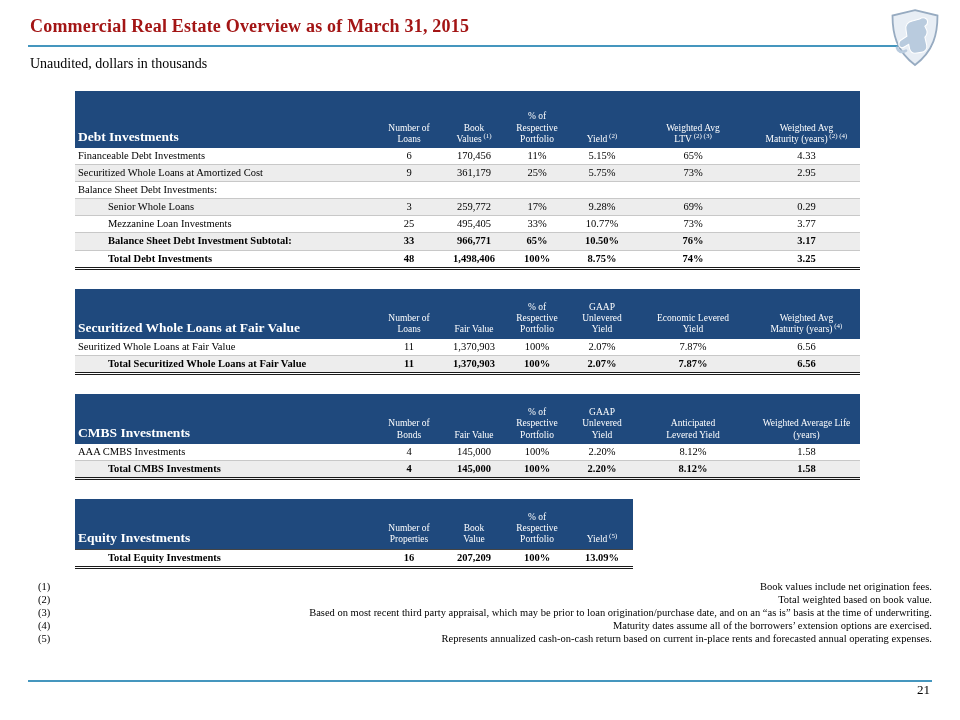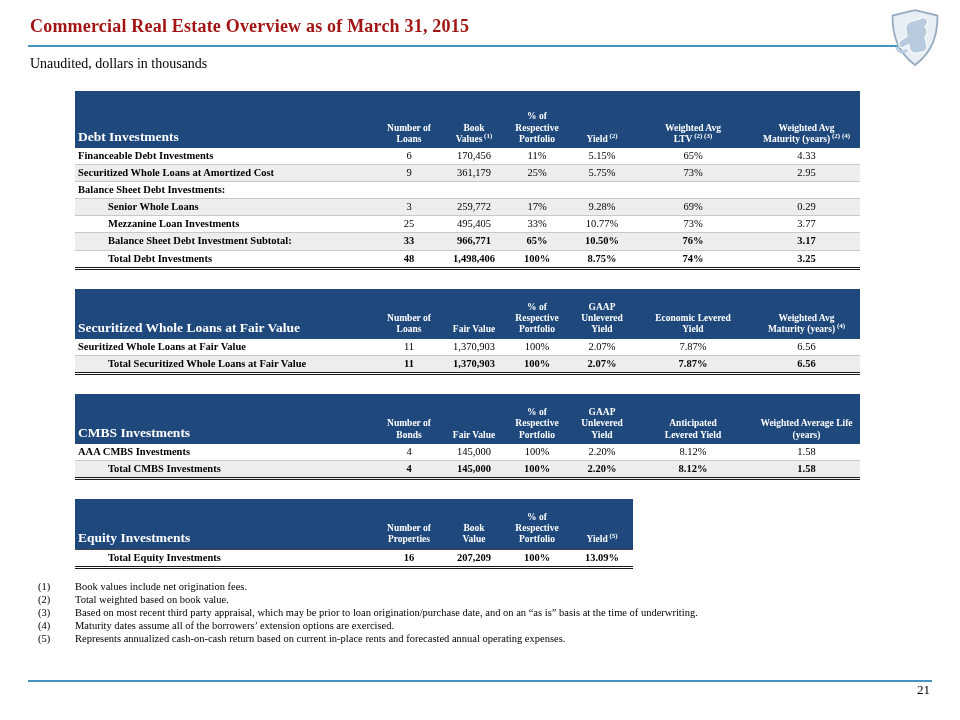--- a/index.html
+++ b/index.html
@@ -15,39 +15,39 @@
     font-family:"Liberation Serif","DejaVu Serif",serif;
     color:#000;
   }
   .slide{position:relative;width:960px;height:720px;padding:16px 28px 0;overflow:hidden;}
   .title{font-size:18px;font-weight:bold;color:var(--title-color);padding-left:2px;letter-spacing:.2px;}
   .accent-line{height:2px;background:var(--accent-line);margin-top:8px;}
   .subtitle{font-size:14px;margin:9px 0 0 2px;}
   .logo{position:absolute;top:8px;right:18px;width:54px;height:60px;}
   .tables{margin-left:47px;}
   table.fintable{border-collapse:collapse;table-layout:fixed;margin-top:19px;border-bottom:3px double #1a1a1a;}
-  .fintable th{background:var(--header-bg);color:#fff;vertical-align:bottom;font-weight:bold;}
+  .fintable th{background:var(--header-bg);color:#fff;vertical-align:bottom;font-weight:normal;}
   .fintable th.tbl-title{font-size:13.5px;font-weight:bold;text-align:left;padding:3px 2px 3px 3px;}
   .fintable th.colhead{font-size:9.5px;text-align:center;white-space:pre-line;line-height:1.18;padding:4px 1px 3px;}
   .fintable sup{font-size:7px;line-height:0;}
   table[data-table-index="0"] thead tr{height:57px;}
   table[data-table-index="1"] thead tr,
   table[data-table-index="2"] thead tr,
   table[data-table-index="3"] thead tr{height:50px;}
   .fintable td{font-size:10.5px;line-height:1.2;padding:2px 2px 1.5px;border-bottom:1px solid #c8c8c8;}
-  .fintable td.row-label{font-weight:bold;text-align:left;padding-left:3px;}
+  .fintable td.row-label{font-weight:normal;text-align:left;padding-left:3px;}
   .fintable td.row-label.ind{padding-left:33px;}
   .fintable td.val{text-align:center;}
   .fintable tbody tr:nth-child(even){background:var(--stripe);}
   .fintable tr.subtotal td,.fintable tr.total td{border-top:1px solid #444;font-weight:bold;}
   .fintable tbody tr:last-child td{border-bottom:none;}
   .footnotes{list-style:none;margin:11px 0 0 10px;}
   .footnotes li{display:flex;font-size:10.5px;line-height:1.24;}
   .fn-marker{width:37px;flex:none;}
-  .fn-text{flex:1;}
+  .fn-text{flex:1;text-align:right;}
   .bottom-line{position:absolute;left:28px;right:28px;bottom:38px;height:2px;background:var(--accent-line);}
   .page-number{position:absolute;right:30px;bottom:22px;font-size:13px;}
 </style>
 </head>
 <body>
 
 <div class="slide">
 
   <h1 class="title">Commercial Real Estate Overview as of March 31, 2015</h1>
 

